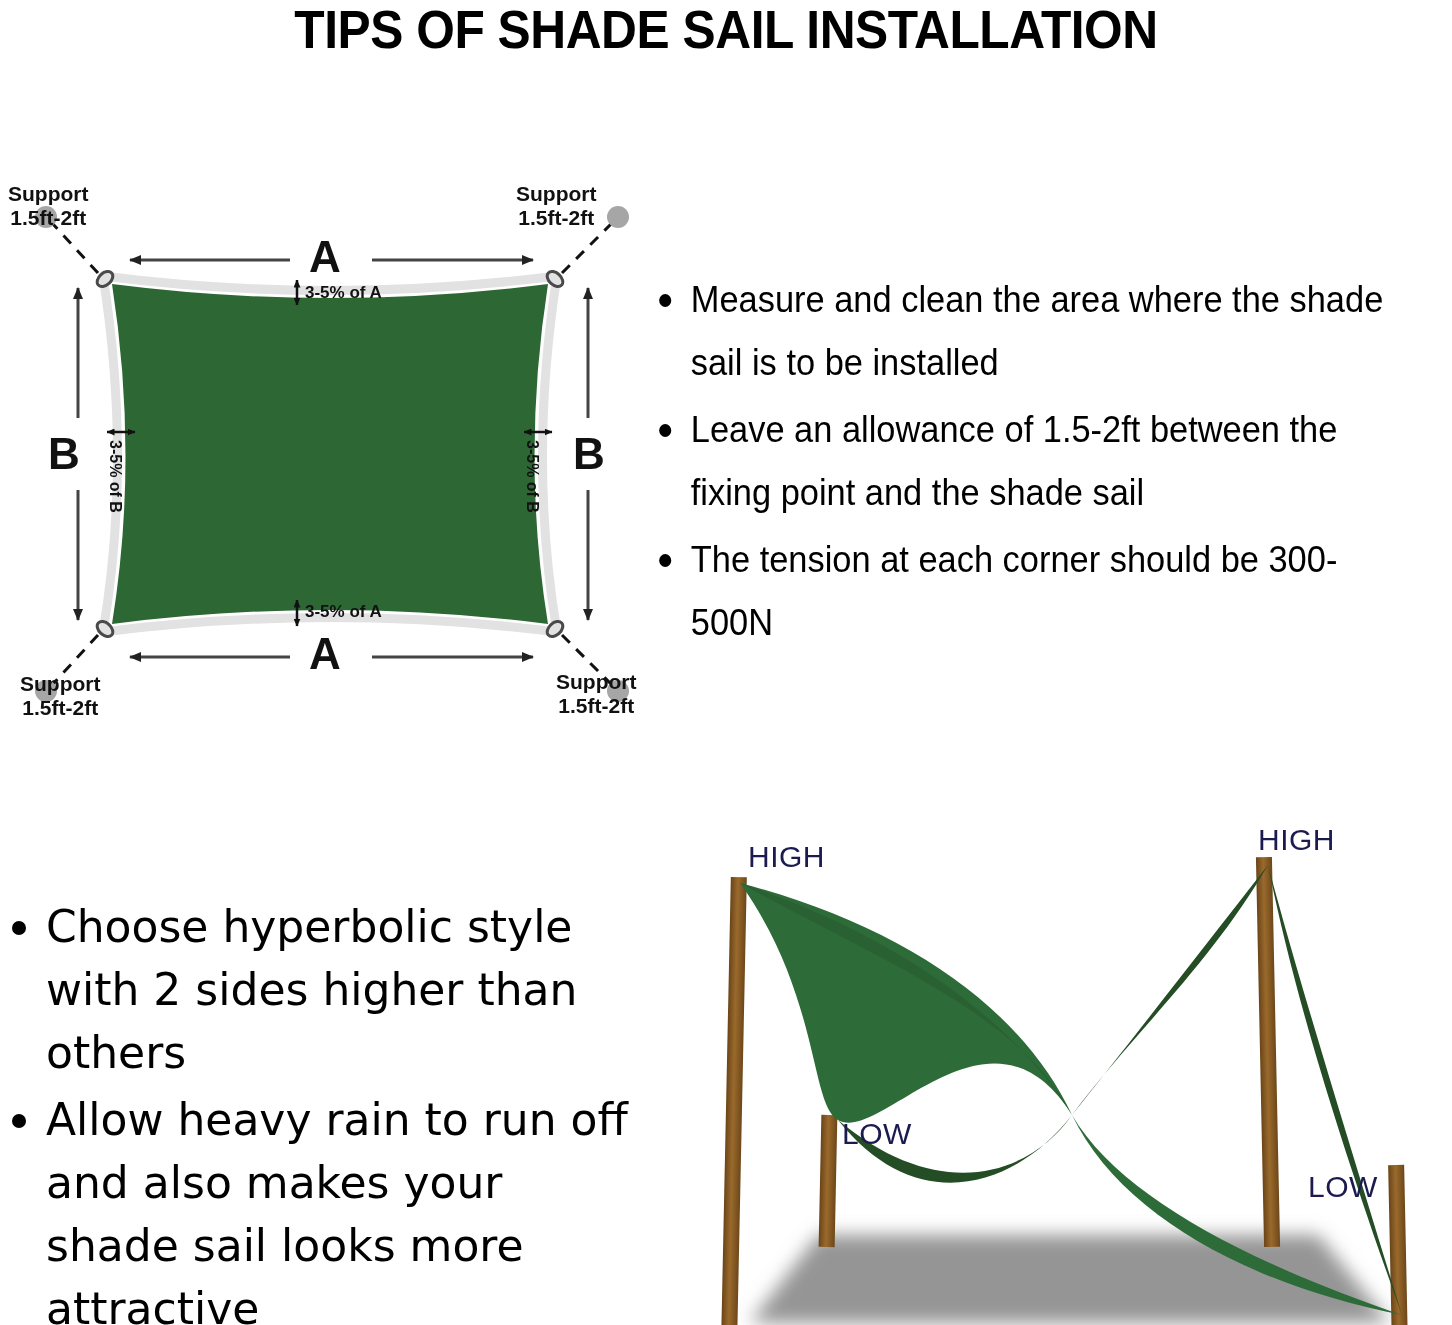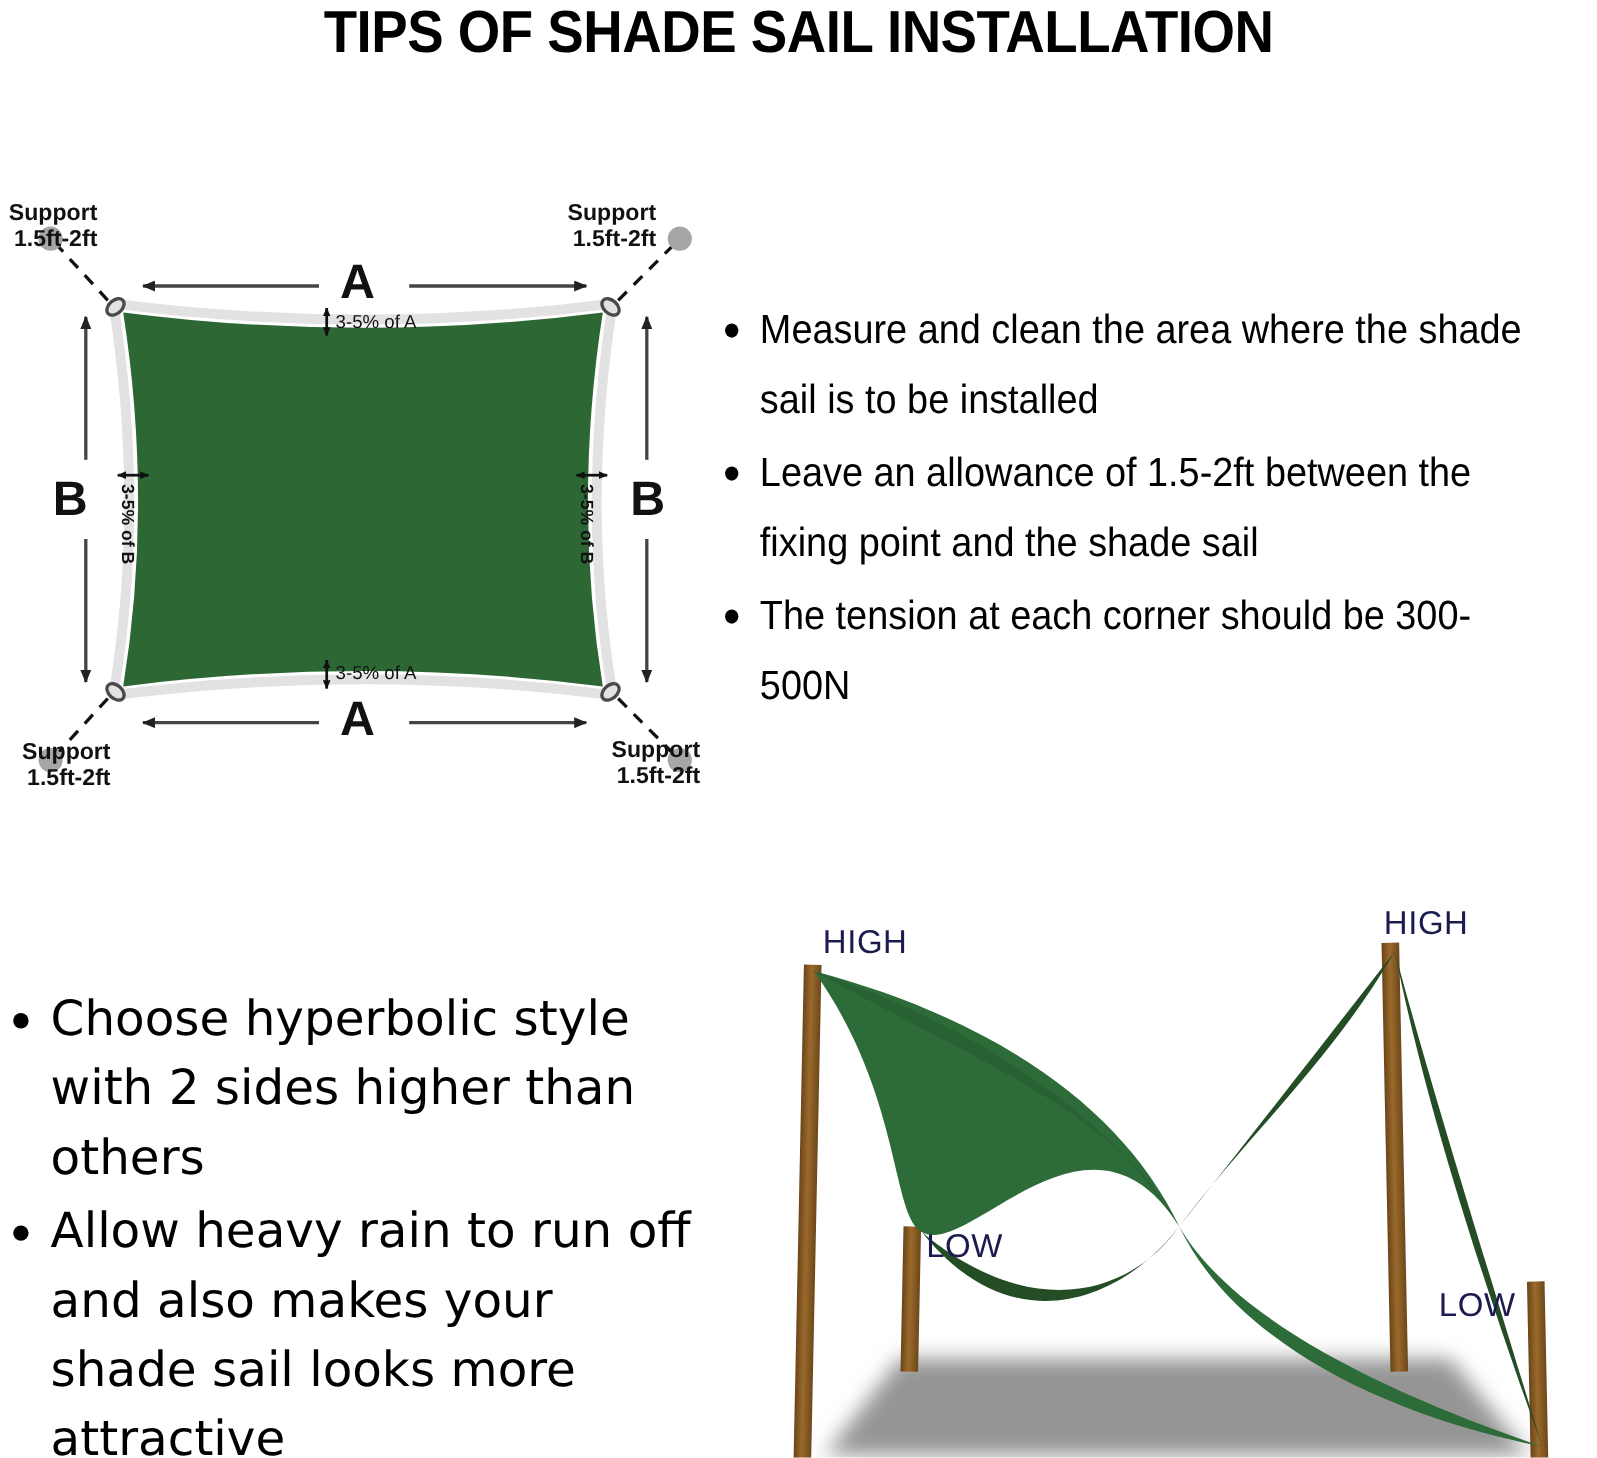--- a/index.html
+++ b/index.html
@@ -47,30 +47,30 @@
   .lbl {
     position: absolute;
     font-family: "Liberation Sans", sans-serif;
     font-weight: bold;
     color: #111;
     white-space: nowrap;
   }
   .support-lbl {
     font-size: 21px;
     line-height: 24px;
-    text-align: right;
+    text-align: center;
   }
   .dim-big {
     font-size: 44px;
     font-weight: bold;
     line-height: 44px;
   }
   .pct {
     font-size: 17px;
-    font-weight: normal;
+    font-weight: bold;
     line-height: 18px;
   }
   .pct-rot {
     font-size: 16px;
     font-weight: bold;
     line-height: 17px;
     transform: rotate(90deg);
     transform-origin: 0 0;
   }
 

